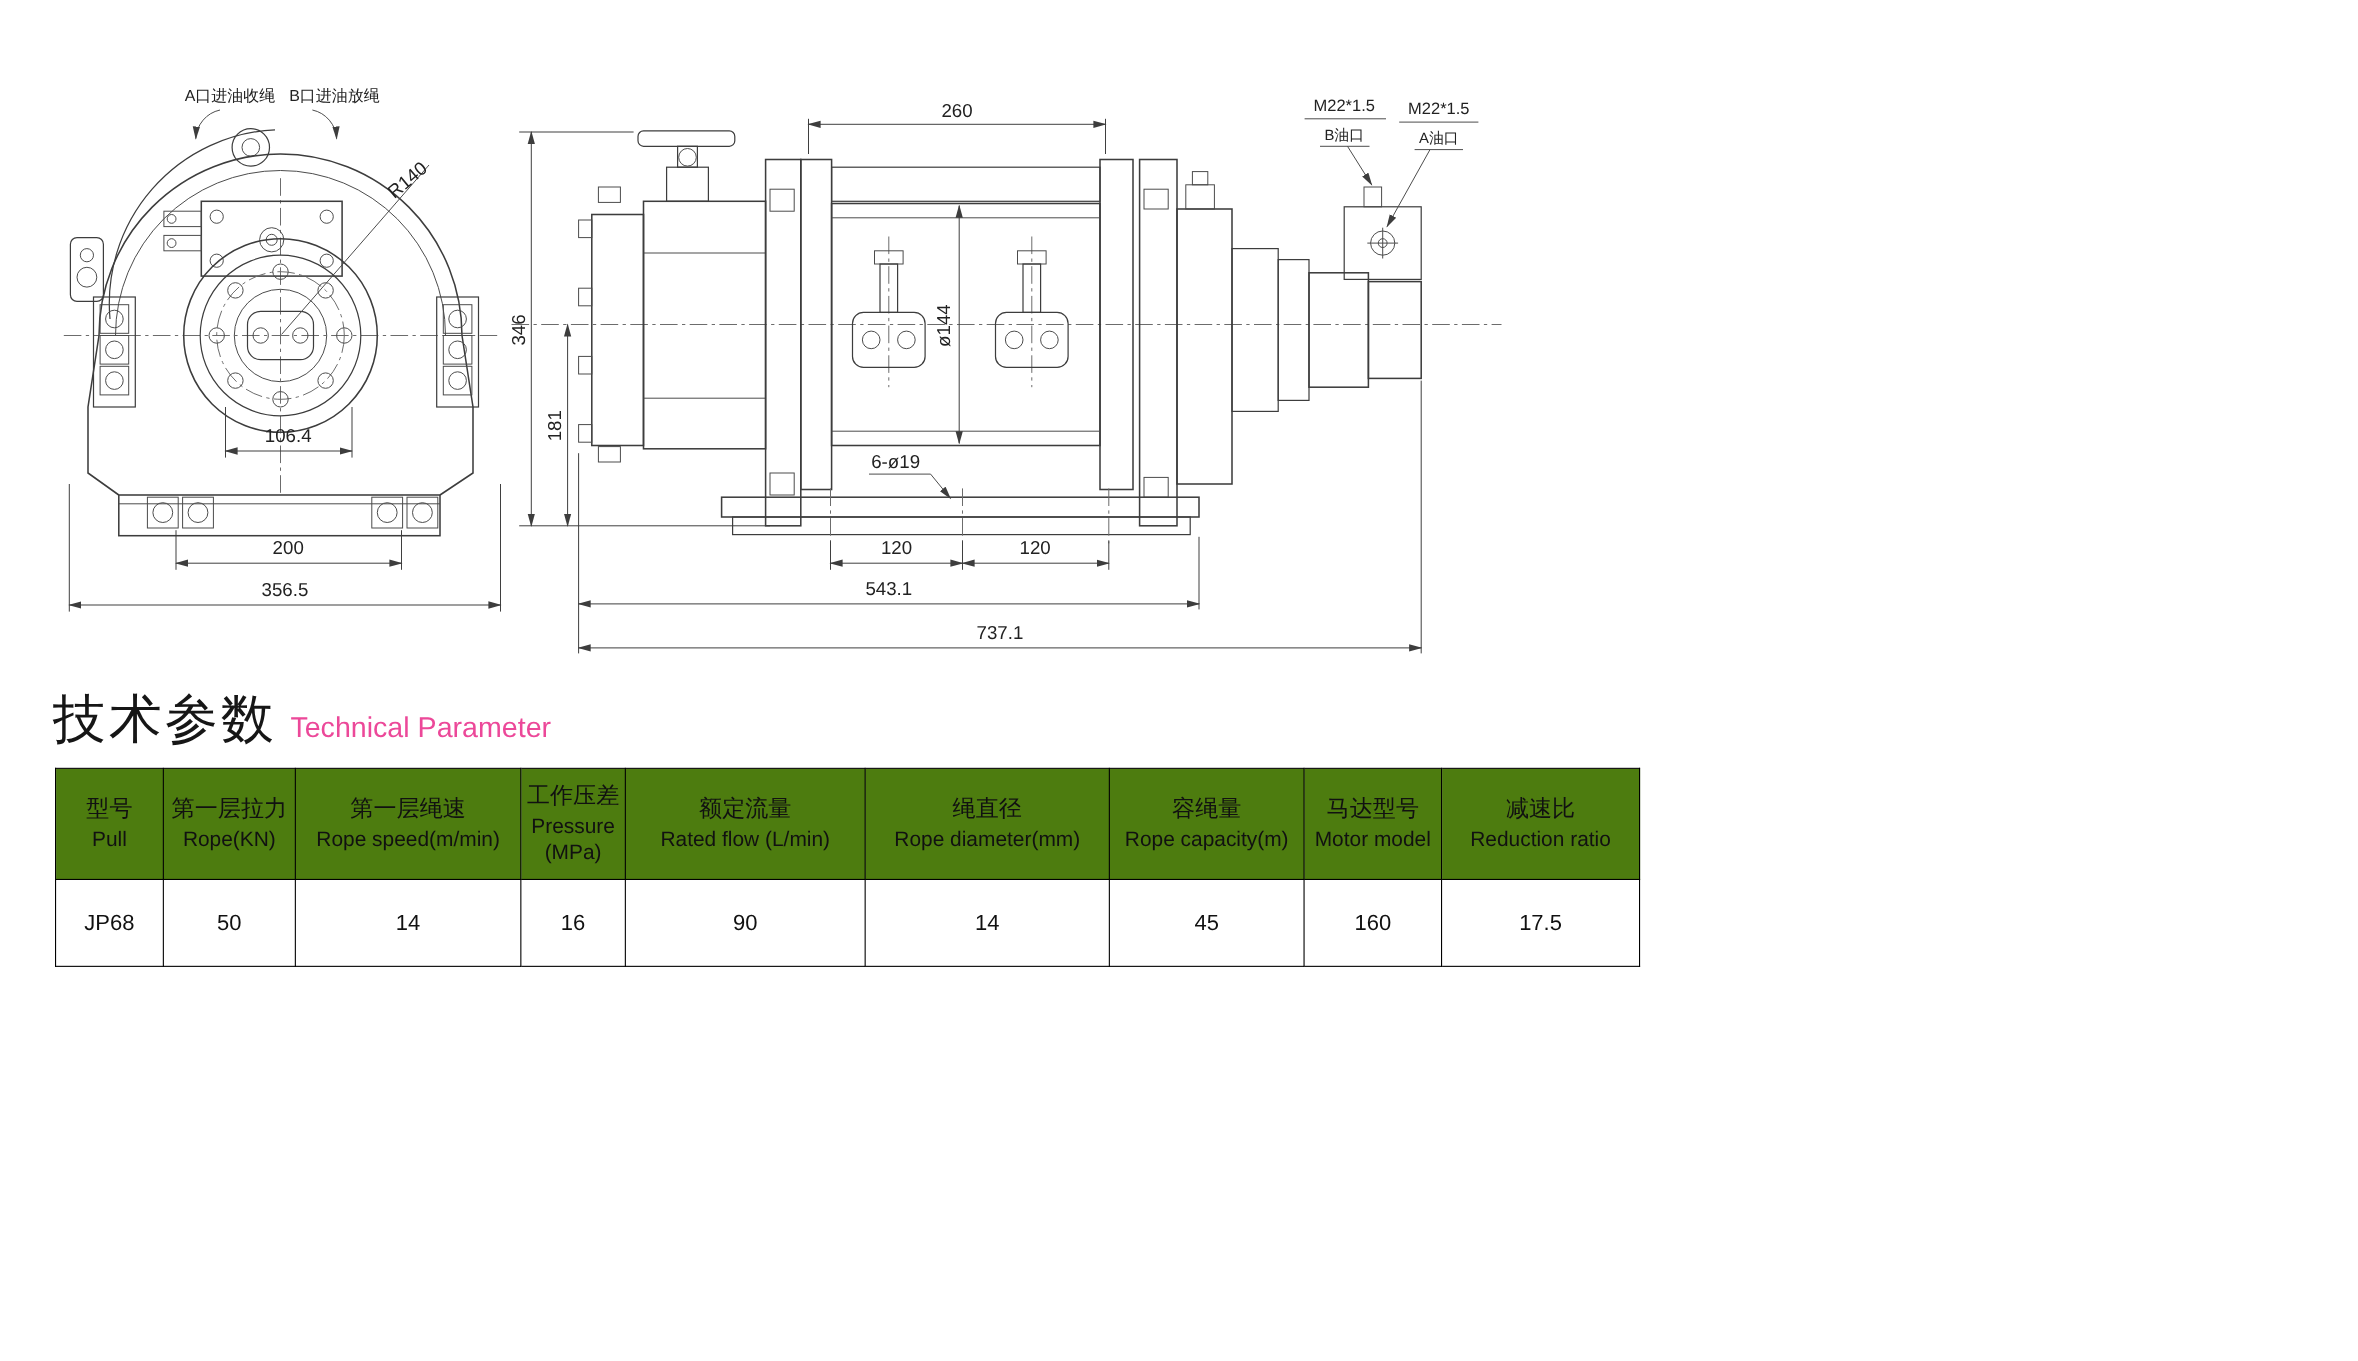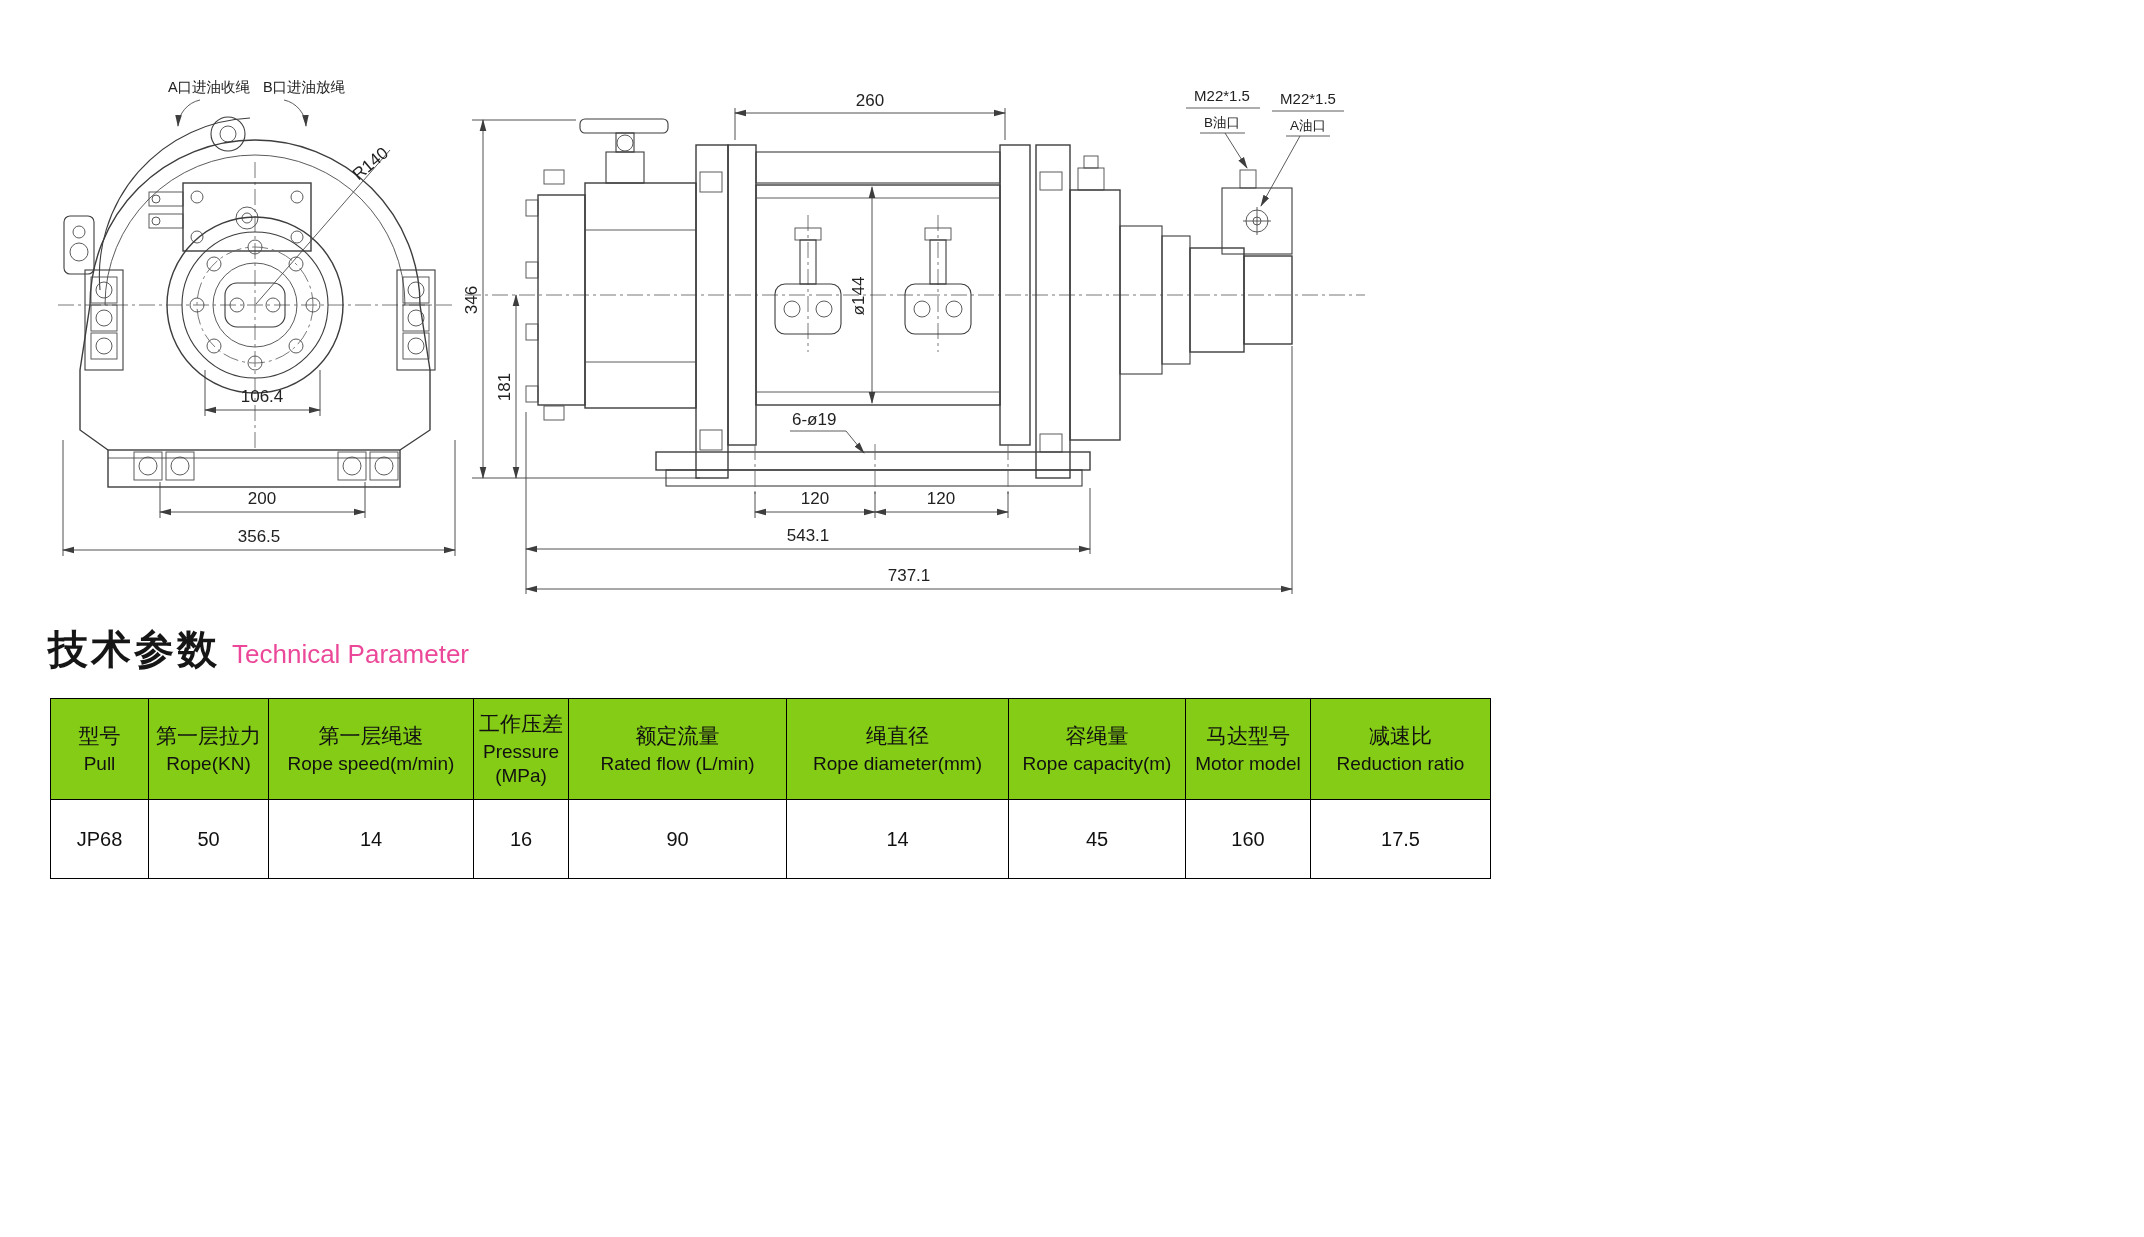--- a/index.html
+++ b/index.html
@@ -14,21 +14,21 @@
   .tl  { stroke:#4a4a4a; stroke-width:0.9; fill:none; }
   .cl  { stroke:#6a6a6a; stroke-width:0.9; fill:none; stroke-dasharray:16 4 3 4; }
   .dim { stroke:#3d3d3d; stroke-width:0.9; fill:none; }
   .dtxt { font-size:17px; }
   .ntxt { font-size:14.5px; }
   .stxt { font-size:15px; }
   .ptxt { font-size:13.5px; }
 
   
   .title-block { margin:10px 0 0 48px; height:56px; display:flex; align-items:baseline; }
-  .title-zh { font-size:40px; font-weight:700; letter-spacing:3px; color:#161616; }
+  .title-zh { font-size:48px; font-weight:400; letter-spacing:3px; color:#161616; }
   .title-en { font-size:26px; color:#ec4899; margin-left:12px; }
 
   
   table.param-table { border-collapse:collapse; table-layout:fixed; margin:20px 0 0 50px; }
   table.param-table th, table.param-table td {
     border:1px solid #000; text-align:center; vertical-align:middle; padding:2px 4px;
     font-weight:400;
   }
   table.param-table th { height:96px; }
   table.param-table td { height:74px; font-size:20px; }
@@ -301,21 +301,21 @@
         <col style="width:120px">
         <col style="width:205px">
       <col style="width:95px">
         <col style="width:218px">
         <col style="width:222px">
       <col style="width:177px">
         <col style="width:125px">
         <col style="width:180px">
     </colgroup>
     <thead>
-      <tr style="background-color: #84cc16;">
+      <tr style="background-color: #4d7c0f;">
         <th>
           <div class="zh">型号</div>
           <div class="en">Pull</div>
         </th>
         <th>
           <div class="zh">第一层拉力</div>
           <div class="en">Rope(KN)</div>
         </th>
         <th>
           <div class="zh">第一层绳速</div>

